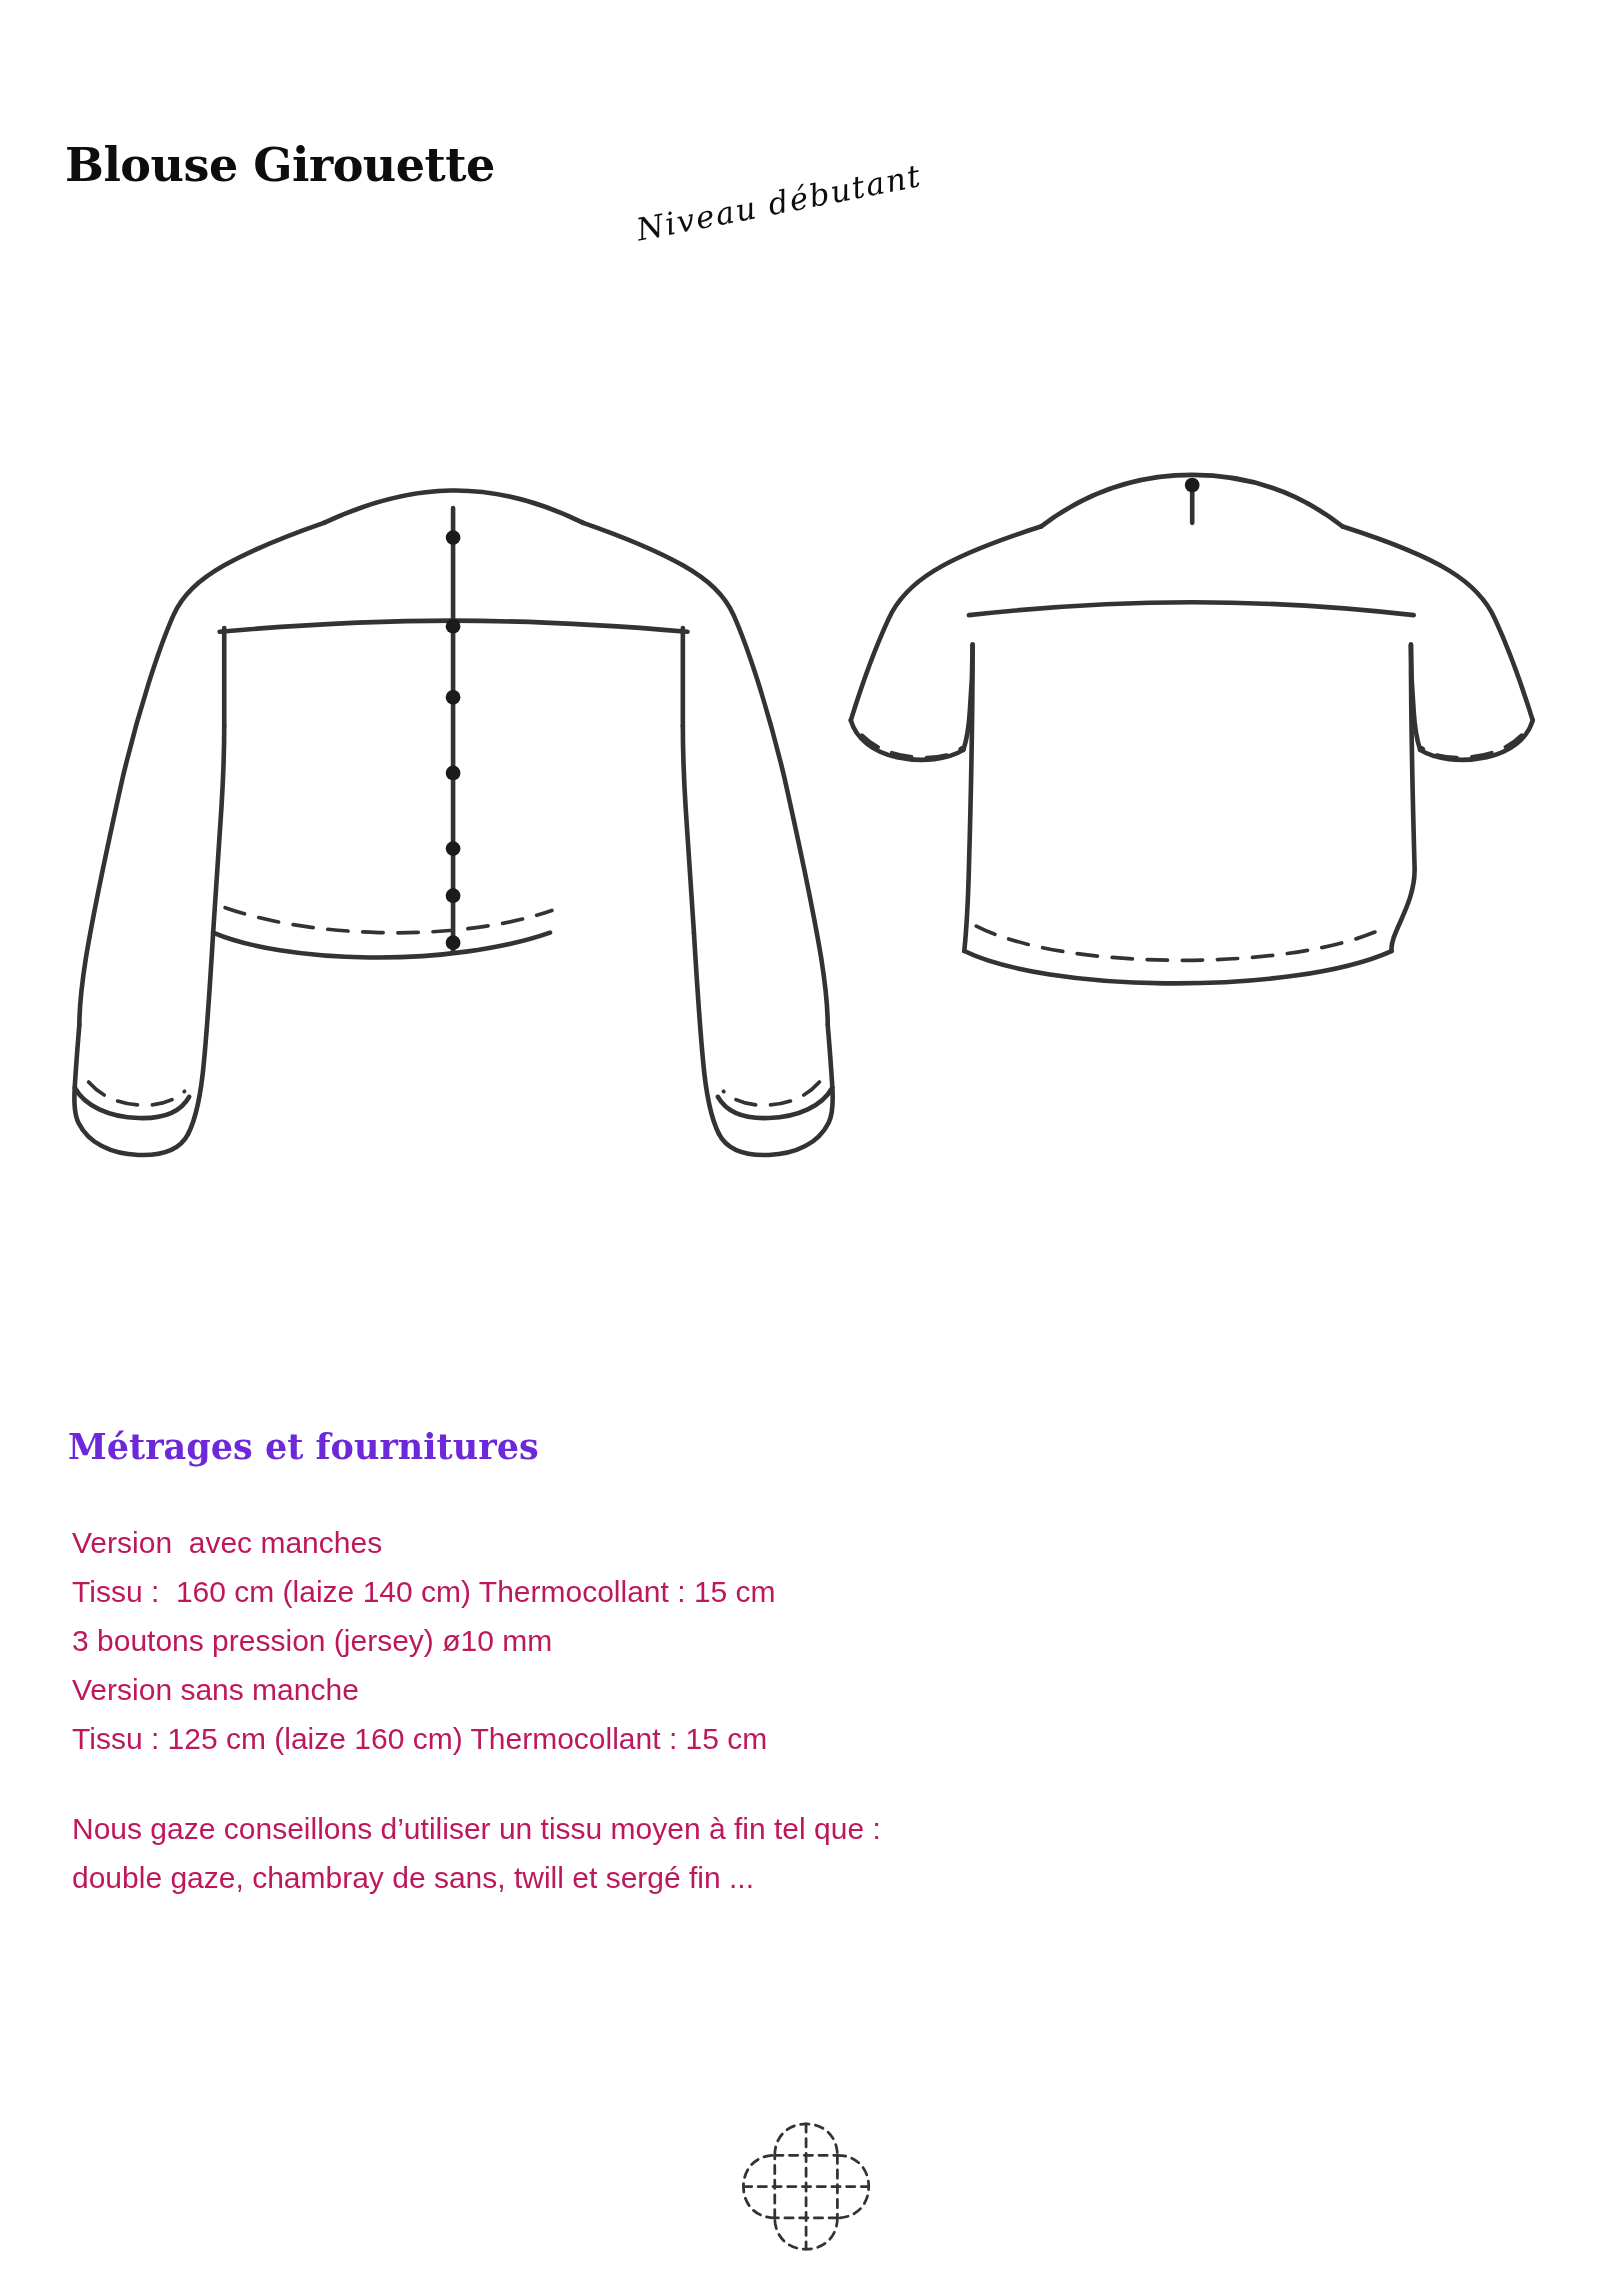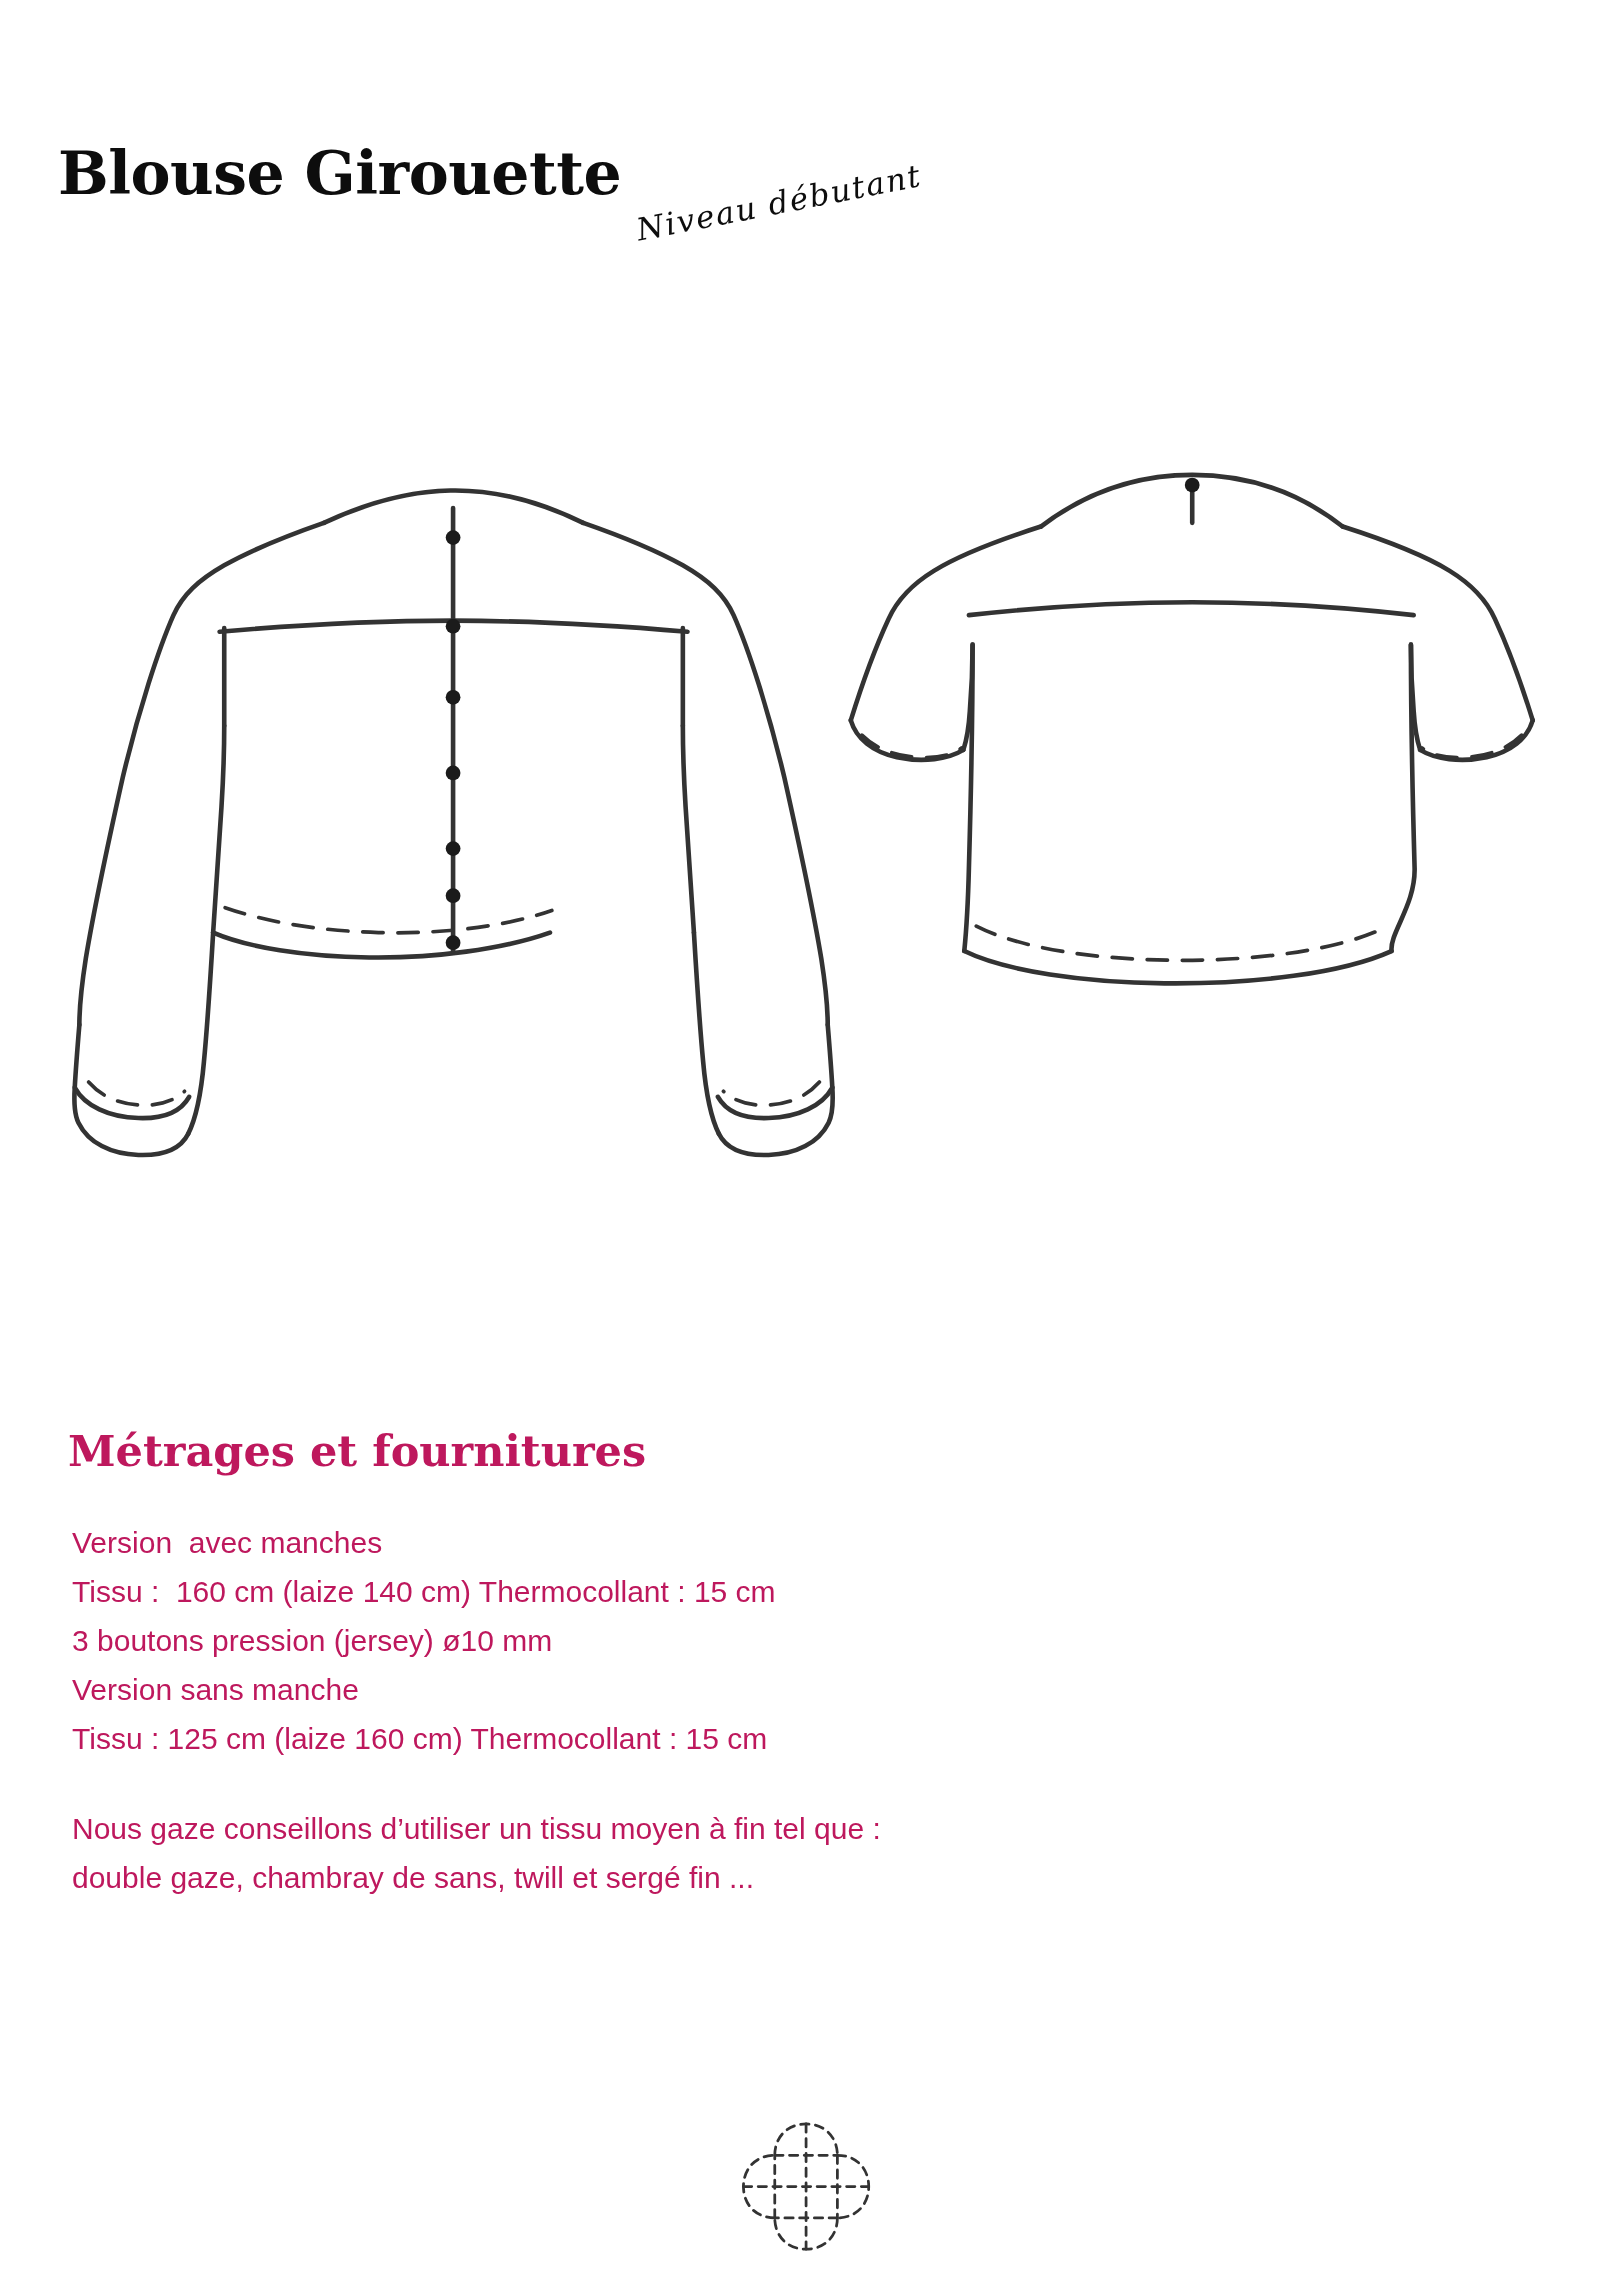--- a/index.html
+++ b/index.html
@@ -18,25 +18,25 @@
 
   .page {
     position: absolute;
     inset: 0;
     background: #ffffff;
   }
 
   
   .title {
     position: absolute;
-    left: 58px;
+    left: 65px;
     top: 138px;
     font-family: "DejaVu Serif", "Liberation Serif", serif;
     font-weight: 700;
-    font-size: 60px;
+    font-size: 46px;
     letter-spacing: -0.5px;
     color: #0d0d0d;
     white-space: nowrap;
   }
   .subtitle {
     position: absolute;
     left: 637px;
     top: 212px;
     font-family: "DejaVu Serif", "Liberation Serif", serif;
     font-style: italic;
@@ -57,22 +57,22 @@
     height: 951px;
   }
 
   
   .section-heading {
     position: absolute;
     left: 68px;
     top: 1426px;
     font-family: "DejaVu Serif", "Liberation Serif", serif;
     font-weight: 700;
-    font-size: 43px;
-    color: #be185d;
+    font-size: 35px;
+    color: #6d28d9;
     white-space: nowrap;
   }
 
   .body-text {
     position: absolute;
     left: 72px;
     top: 1518px;
     width: 1384px;
     font-family: "Liberation Sans", sans-serif;
     font-size: 30px;

